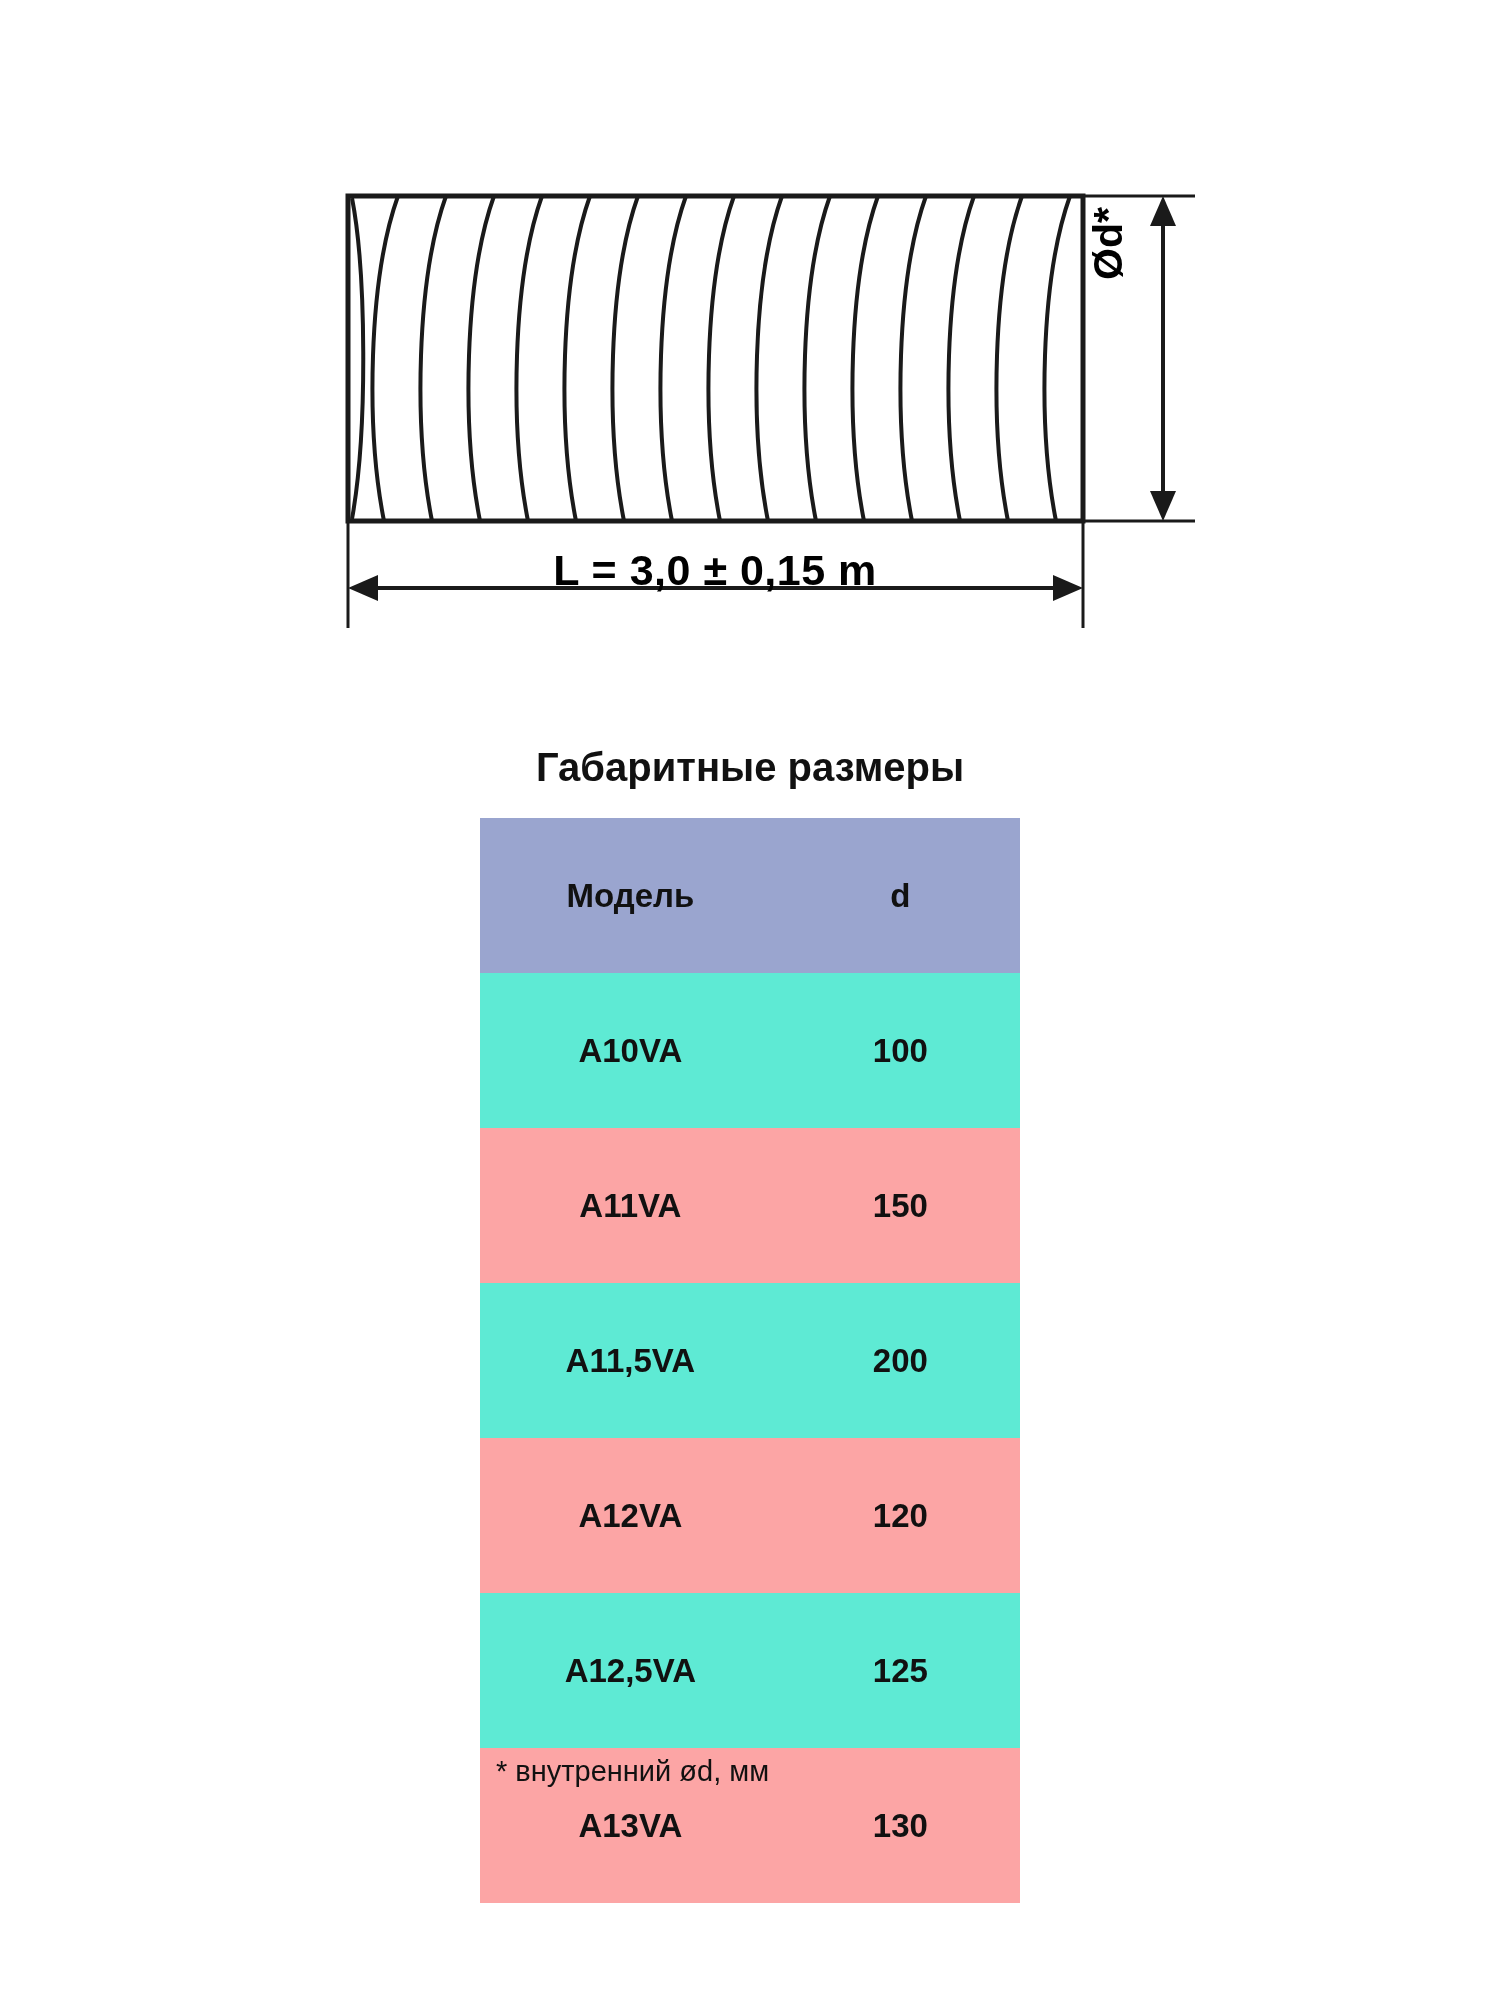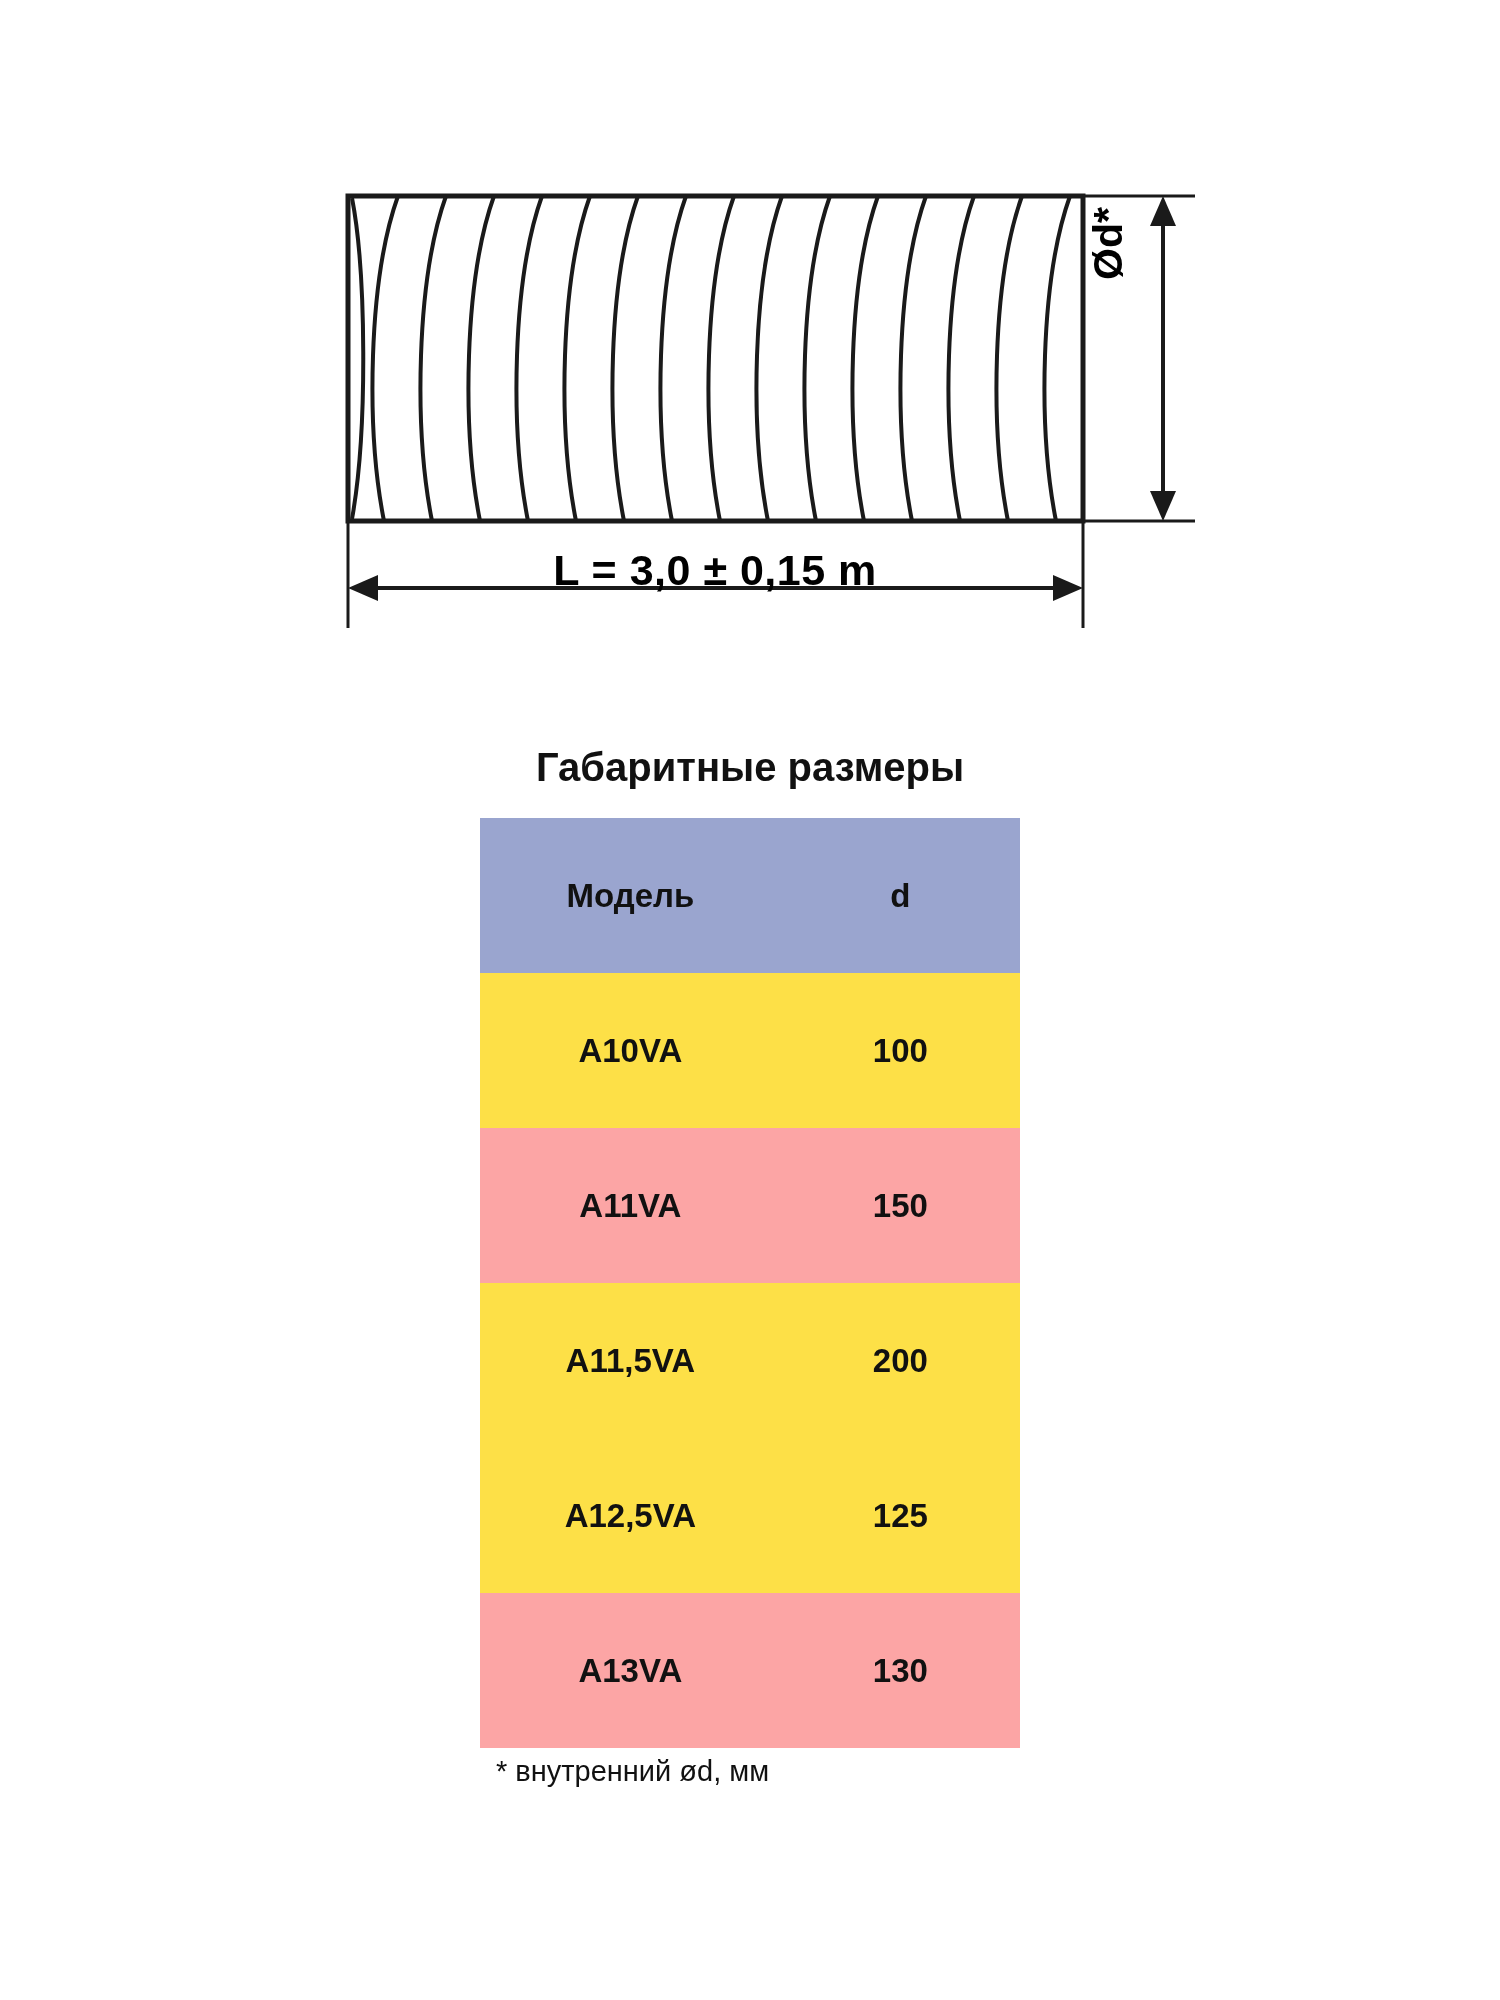--- a/index.html
+++ b/index.html
@@ -98,21 +98,21 @@
     width: 300px;
   }
   .dim-table th.col-d,
   .dim-table td.col-d {
     width: 240px;
   }
   .dim-table tbody tr.striped {
     background: #fca5a5;
   }
   .dim-table tbody tr.plain {
-    background: #fde047;
+    background: #5eead4;
   }
 
   .footnote {
     position: absolute;
     left: 480px;
     top: 1755px;
     font-size: 29px;
     color: #111111;
     font-weight: normal;
     margin-left: 16px;
@@ -189,20 +189,24 @@
         <td class="col-d">100</td>
       </tr>
       <tr class="striped">
         <td class="col-model">A11VA</td>
         <td class="col-d">150</td>
       </tr>
       <tr class="plain">
         <td class="col-model">A11,5VA</td>
         <td class="col-d">200</td>
       </tr>
+      <tr class="striped">
+        <td class="col-model">A12VA</td>
+        <td class="col-d">120</td>
+      </tr>
       <tr class="plain">
         <td class="col-model">A12,5VA</td>
         <td class="col-d">125</td>
       </tr>
       <tr class="striped">
         <td class="col-model">A13VA</td>
         <td class="col-d">130</td>
       </tr>
     </tbody>
   </table>

